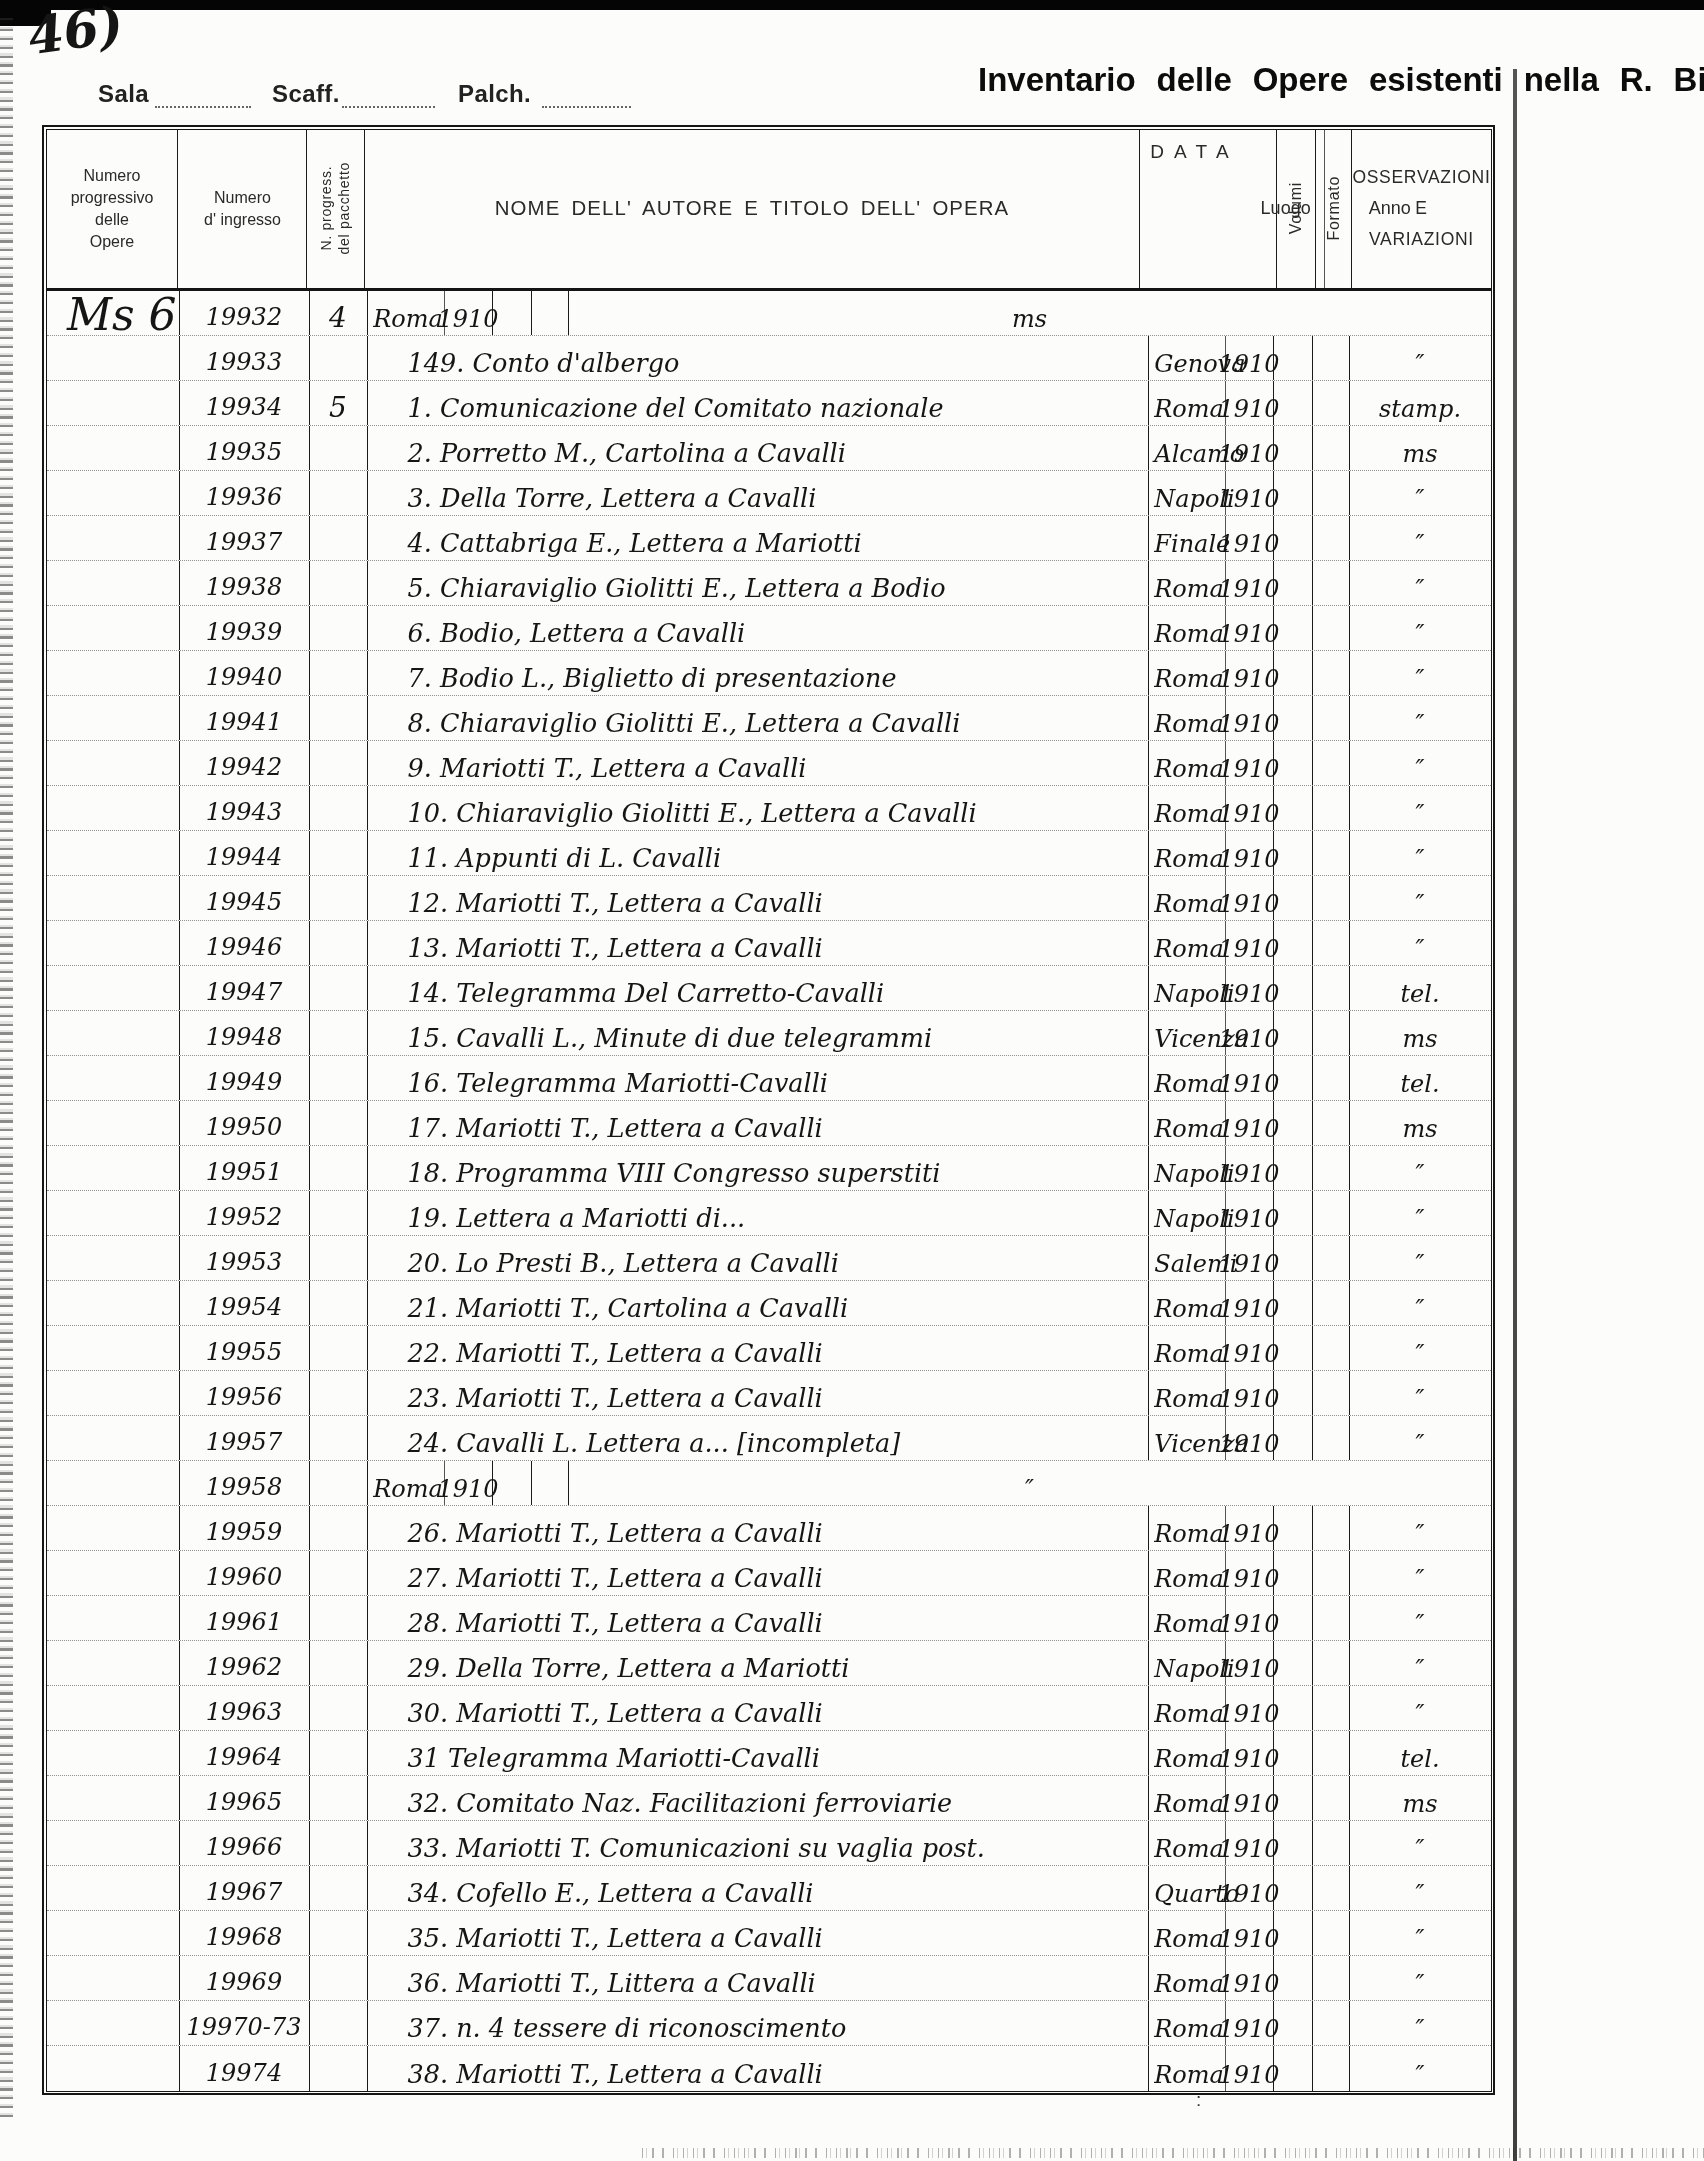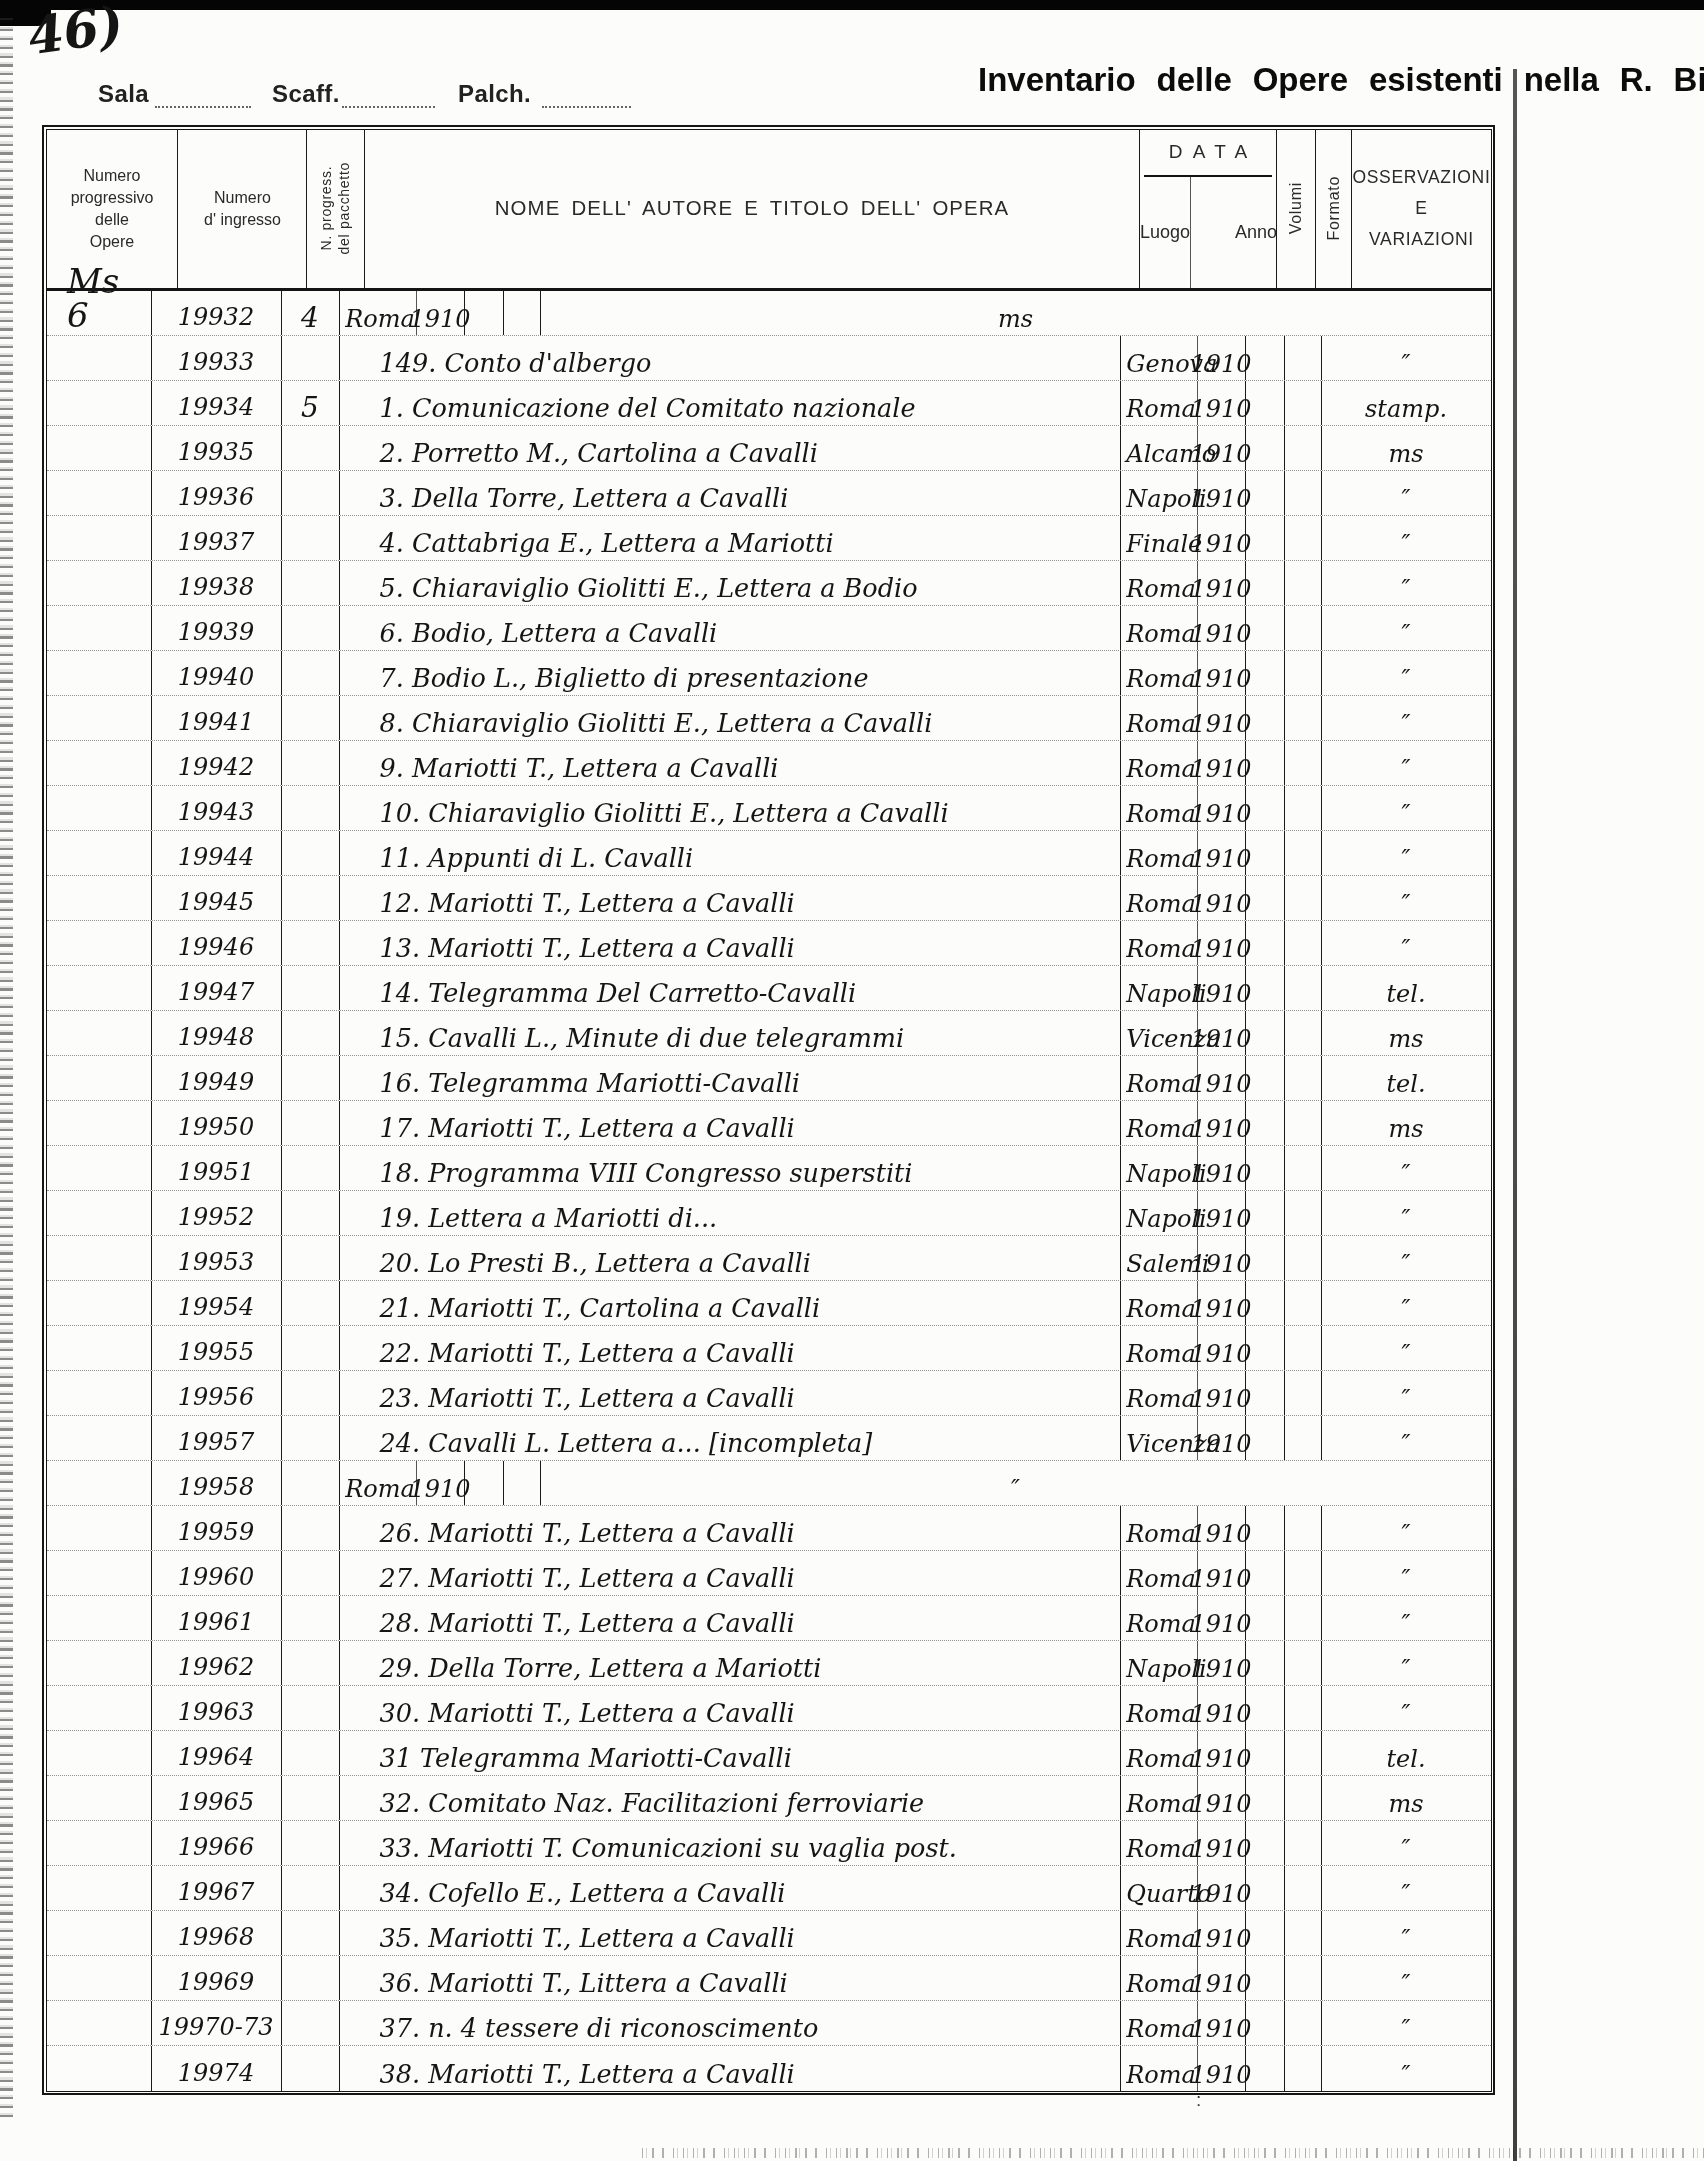--- a/index.html
+++ b/index.html
@@ -45,39 +45,39 @@
   .thead{display:flex;height:161px;border-bottom:3.6px solid #141414;box-sizing:border-box;}
   .hcell{
     box-sizing:border-box;border-right:1.5px solid #1a1a1a;
     display:flex;align-items:center;justify-content:center;
     text-align:center;color:#2a2a2a;white-space:pre-line;
   }
   .h-opere{width:133px;font-size:16px;line-height:22px;}
   .h-ingr{width:130px;font-size:16px;line-height:22px;}
   .h-pacch{width:58px;font-size:14px;line-height:17.5px;}
   .h-nome{width:781px;font-size:20.4px;letter-spacing:1.1px;word-spacing:4.4px;}
-  .h-data{width:137px;flex-direction:column;align-items:stretch;justify-content:flex-start;padding:0;}
+  .h-data{width:137px;flex-direction:row;align-items:stretch;justify-content:flex-start;padding:0;}
   .data-label{height:45px;display:flex;align-items:center;justify-content:center;font-size:19px;letter-spacing:10.2px;text-indent:10.2px;}
   .data-underline{height:0;border-bottom:2.2px solid #141414;margin:0 4.4px;}
   .data-sub{flex:1;display:flex;}
   .h-luogo{width:77px;border-right:0.7px solid #555;display:flex;align-items:center;justify-content:center;font-size:18px;box-sizing:border-box;}
   .h-anno{flex:1;display:flex;align-items:center;justify-content:center;font-size:18px;margin-left:44px;}
   .h-vol{width:39px;font-size:16px;}
   .h-form{width:37px;font-size:16px;}
   .h-oss{flex:1;border-right:none;font-size:17.5px;line-height:31px;letter-spacing:0.7px;}
   .vert{writing-mode:vertical-rl;transform:rotate(180deg);letter-spacing:0.7px;}
   
   .tbody{display:flex;flex-direction:column;}
   .row{display:flex;height:45px;box-sizing:border-box;border-bottom:1.5px dotted rgba(40,40,40,.5);}
   .row:last-child{border-bottom:none;}
   .cell{
     box-sizing:border-box;border-right:1.5px solid #1a1a1a;
     display:flex;align-items:flex-end;padding-bottom:2.2px;overflow:visible;
   }
-  .c-opere{width:105px;padding-left:20.4px;font-size:34px;line-height:34px;}
+  .c-opere{width:133px;padding-left:20.4px;font-size:44px;line-height:34px;}
   .c-ingr{width:130px;justify-content:center;font-size:24px;line-height:29px;}
   .c-pacch{width:58px;justify-content:center;font-size:28px;line-height:29px;}
   .c-nome{width:781px;padding-left:40px;font-size:25.5px;line-height:28px;white-space:nowrap;}
   .c-luogo{width:77px;padding-left:5.8px;font-size:24px;line-height:26px;border-right:0.7px solid #555;white-space:nowrap;}
   .c-anno{width:48px;justify-content:center;font-size:24px;line-height:26px;}
   .c-vol{width:39px;}
   .c-form{width:37px;}
   .c-oss{flex:1;border-right:none;justify-content:center;font-size:24px;line-height:26px;}
 </style>
 </head>

